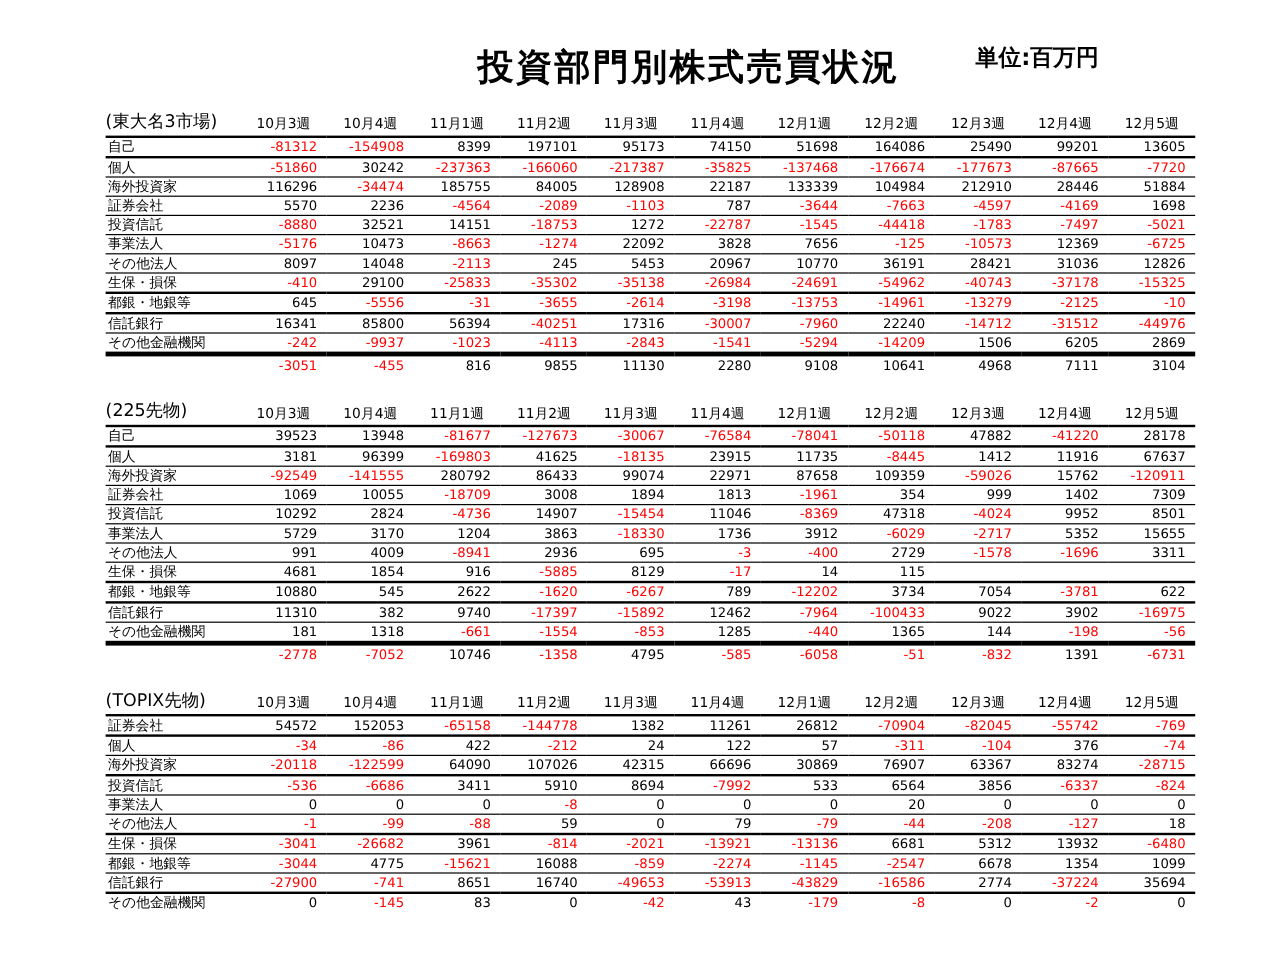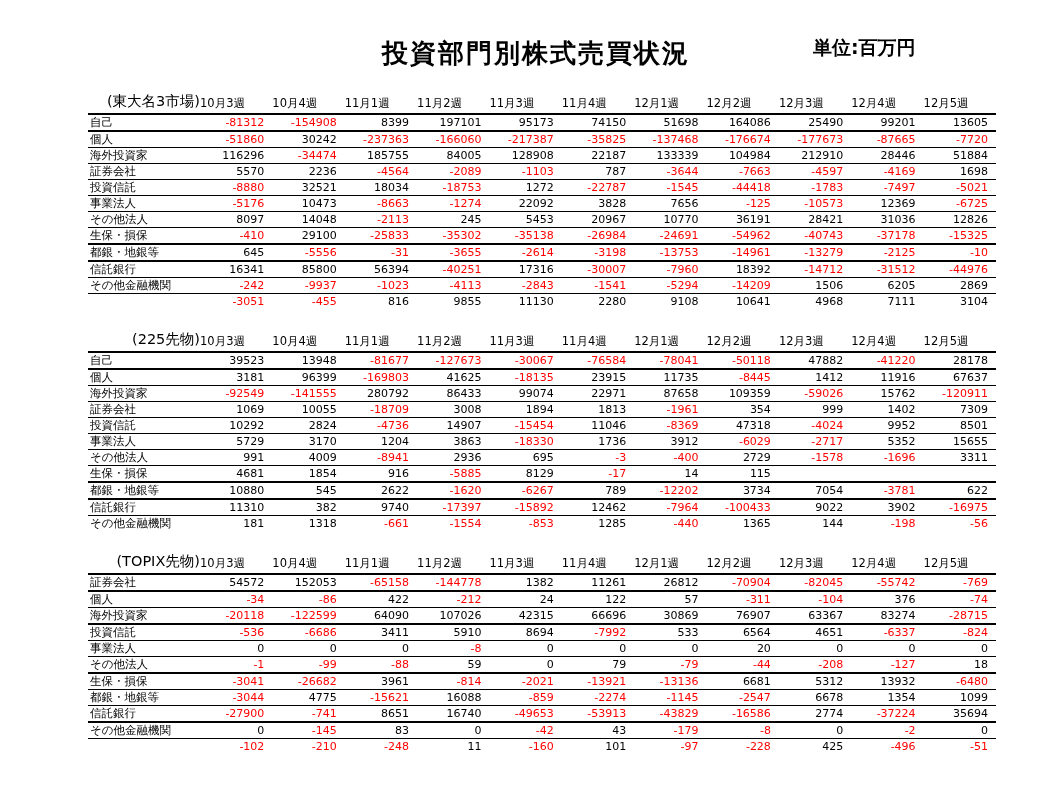--- a/index.html
+++ b/index.html
@@ -2,43 +2,43 @@
 <html style="--neg: #ff0000;"><head>
 <meta charset="utf-8">
 <style>
   html,body { margin:0; padding:0; }
   body {
     width:1058px; height:794px; background:#ffffff; color:#000;
     font-family:"DejaVu Sans","Liberation Sans",sans-serif;
     position:relative; overflow:hidden;
   }
   .title {
-    position:absolute; top:36px; left:382px;
-    font-size:26px; font-weight:bold; letter-spacing:2px; white-space:nowrap;
+    position:absolute; top:36px; left:398px;
+    font-size:30px; font-weight:bold; letter-spacing:2px; white-space:nowrap;
   }
   .unit {
     position:absolute; top:35px; left:813px;
     font-size:19px; font-weight:bold; white-space:nowrap;
   }
   .tables { position:absolute; top:92px; left:88px; width:908px; }
   table.section {
     border-collapse:collapse; table-layout:fixed; width:908px;
     font-size:11px; margin-bottom:21px;
   }
   col.lblcol { width:112px; }
   thead th {
-    font-weight:normal; text-align:left; vertical-align:bottom;
+    font-weight:normal; text-align:center; vertical-align:bottom;
     padding:0 0 2px 0; border-bottom:2.5px solid #000; font-size:11.5px;
   }
   thead th.sec {
-    text-align:right; font-size:14.5px; white-space:nowrap; padding-left:0;
+    text-align:left; font-size:14.5px; white-space:nowrap; padding-left:0;
   }
   tbody td { border-top:1px solid #000; line-height:13px; }
   tbody tr.thick td { border-top:2.2px solid #000; }
-  tbody tr.total td { border-top:1px solid #000000;text-align:right; }
+  tbody tr.total td { border-top:4px solid #000000;text-align:right; }
   td.lbl {
     text-align:left; padding:1px 0 1px 2px; font-size:11.5px; white-space:nowrap;margin-left:34px;
   }
   td.val { text-align:right; padding:1px 8px 1px 0; }
   td.val.neg { color:var(--neg,#ff0000); }
 </style>
 </head>
 <body style="color: rgb(0, 0, 0); background: rgb(255, 255, 255);">
 
 <div class="title">投資部門別株式売買状況</div>
@@ -130,21 +130,21 @@
           <td class="val neg">-3644</td>
           <td class="val neg">-7663</td>
           <td class="val neg">-4597</td>
           <td class="val neg">-4169</td>
           <td class="val">1698</td>
         </tr>
         <tr>
           <td class="lbl">投資信託</td>
           <td class="val neg">-8880</td>
           <td class="val">32521</td>
-          <td class="val">18034</td>
+          <td class="val">14151</td>
           <td class="val neg">-18753</td>
           <td class="val">1272</td>
           <td class="val neg">-22787</td>
           <td class="val neg">-1545</td>
           <td class="val neg">-44418</td>
           <td class="val neg">-1783</td>
           <td class="val neg">-7497</td>
           <td class="val neg">-5021</td>
         </tr>
         <tr>
@@ -205,21 +205,21 @@
         </tr>
         <tr class="thick">
           <td class="lbl">信託銀行</td>
           <td class="val">16341</td>
           <td class="val">85800</td>
           <td class="val">56394</td>
           <td class="val neg">-40251</td>
           <td class="val">17316</td>
           <td class="val neg">-30007</td>
           <td class="val neg">-7960</td>
-          <td class="val">18392</td>
+          <td class="val">22240</td>
           <td class="val neg">-14712</td>
           <td class="val neg">-31512</td>
           <td class="val neg">-44976</td>
         </tr>
         <tr>
           <td class="lbl">その他金融機関</td>
           <td class="val neg">-242</td>
           <td class="val neg">-9937</td>
           <td class="val neg">-1023</td>
           <td class="val neg">-4113</td>
@@ -426,20 +426,34 @@
           <td class="val neg">-661</td>
           <td class="val neg">-1554</td>
           <td class="val neg">-853</td>
           <td class="val">1285</td>
           <td class="val neg">-440</td>
           <td class="val">1365</td>
           <td class="val">144</td>
           <td class="val neg">-198</td>
           <td class="val neg">-56</td>
         </tr>
+        <tr class="total">
+          <td class="lbl"></td>
+          <td class="val neg">-2778</td>
+          <td class="val neg">-7052</td>
+          <td class="val">10746</td>
+          <td class="val neg">-1358</td>
+          <td class="val">4795</td>
+          <td class="val neg">-585</td>
+          <td class="val neg">-6058</td>
+          <td class="val neg">-51</td>
+          <td class="val neg">-832</td>
+          <td class="val">1391</td>
+          <td class="val neg">-6731</td>
+        </tr>
       </tbody>
     </table>
   <table class="section">
       <colgroup>
         <col class="lblcol">
         <col>
         <col>
         <col>
         <col>
         <col>
@@ -512,21 +526,21 @@
         <tr class="thick">
           <td class="lbl">投資信託</td>
           <td class="val neg">-536</td>
           <td class="val neg">-6686</td>
           <td class="val">3411</td>
           <td class="val">5910</td>
           <td class="val">8694</td>
           <td class="val neg">-7992</td>
           <td class="val">533</td>
           <td class="val">6564</td>
-          <td class="val">4651</td>
+          <td class="val">3856</td>
           <td class="val neg">-6337</td>
           <td class="val neg">-824</td>
         </tr>
         <tr>
           <td class="lbl">事業法人</td>
           <td class="val">0</td>
           <td class="val">0</td>
           <td class="val">0</td>
           <td class="val neg">-8</td>
           <td class="val">0</td>
@@ -600,29 +614,15 @@
           <td class="val">83</td>
           <td class="val">0</td>
           <td class="val neg">-42</td>
           <td class="val">43</td>
           <td class="val neg">-179</td>
           <td class="val neg">-8</td>
           <td class="val">0</td>
           <td class="val neg">-2</td>
           <td class="val">0</td>
         </tr>
-        <tr class="total">
-          <td class="lbl"></td>
-          <td class="val neg">-102</td>
-          <td class="val neg">-210</td>
-          <td class="val neg">-248</td>
-          <td class="val">11</td>
-          <td class="val neg">-160</td>
-          <td class="val">101</td>
-          <td class="val neg">-97</td>
-          <td class="val neg">-228</td>
-          <td class="val">425</td>
-          <td class="val neg">-496</td>
-          <td class="val neg">-51</td>
-        </tr>
       </tbody>
     </table>
 </div>
 
 </body></html>

